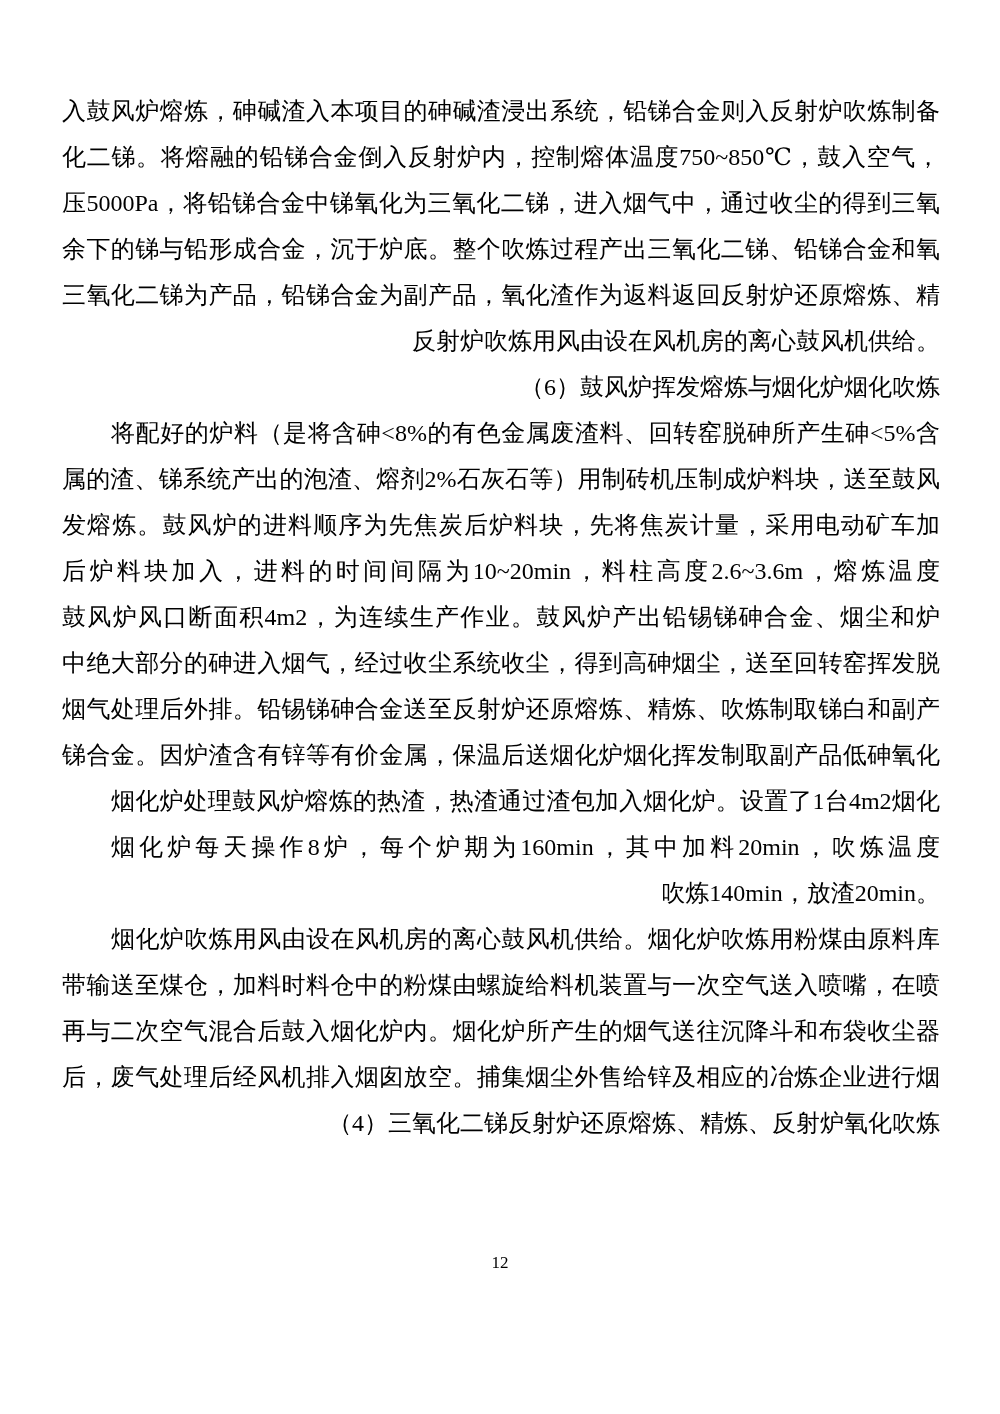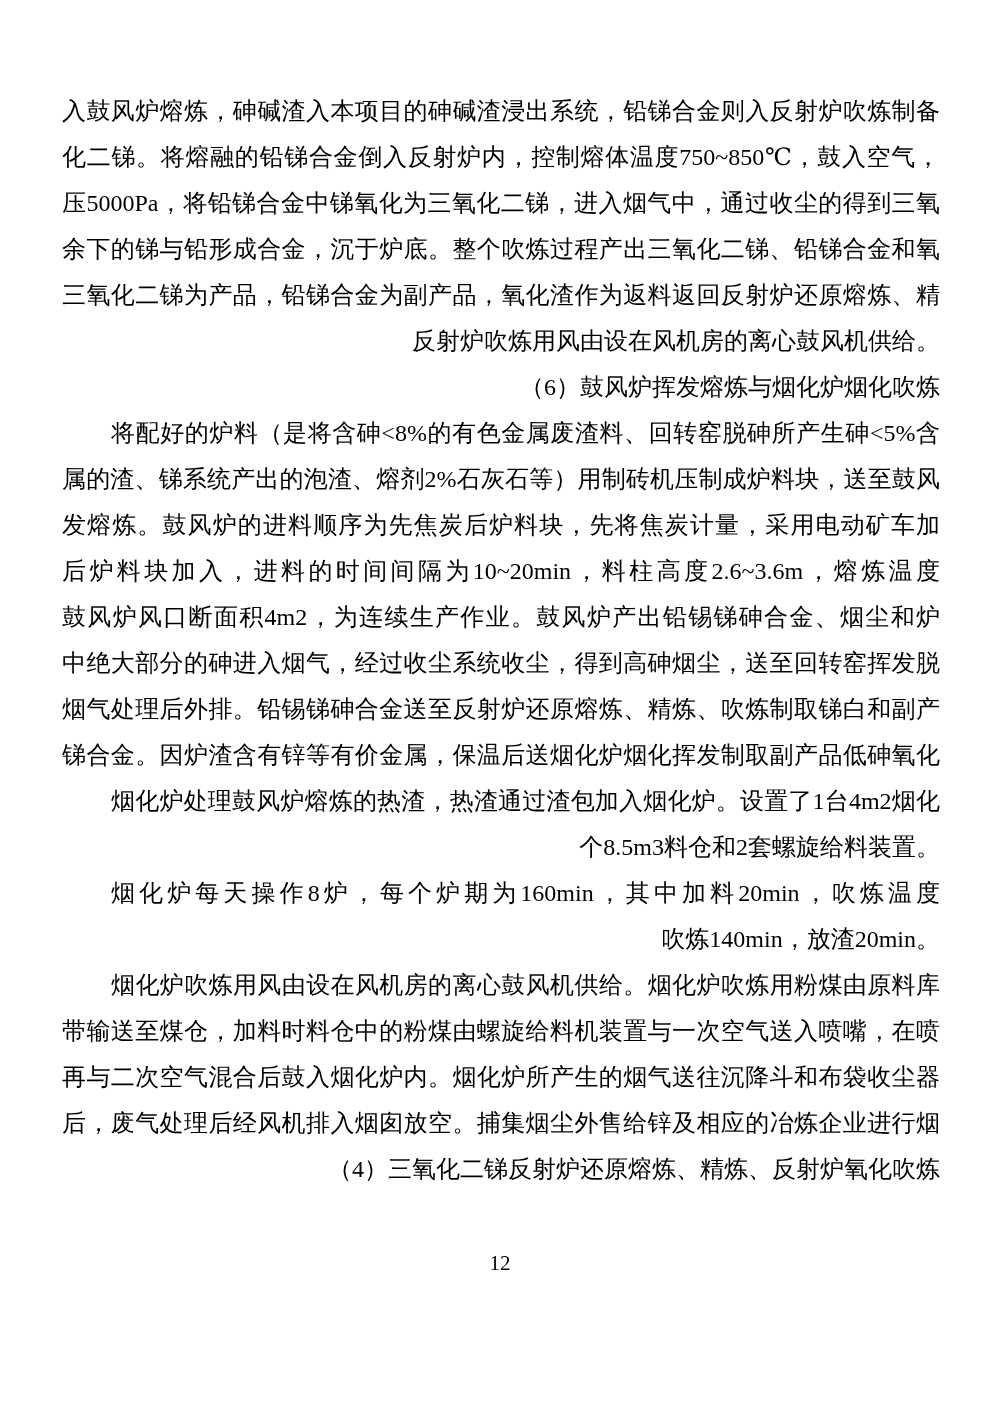--- a/index.html
+++ b/index.html
@@ -37,21 +37,21 @@
   }
   .indent {
     padding-left: 49px;
   }
   .footer {
     position: absolute;
     top: 1252px;
     left: 0;
     width: 100%;
     text-align: center;
-    font-size: 21px;
+    font-size: 17px;
     line-height: 22px;
   }
 </style>
 </head>
 <body>
 
 <div class="page">
   <div class="content">
     <div class="line justify">入鼓风炉熔炼，砷碱渣入本项目的砷碱渣浸出系统，铅锑合金则入反射炉吹炼制备三氧</div>
     <div class="line justify">化二锑。将熔融的铅锑合金倒入反射炉内，控制熔体温度750~850℃，鼓入空气，控制风</div>
@@ -62,21 +62,20 @@
     <div class="line indent">（6）鼓风炉挥发熔炼与烟化炉烟化吹炼</div>
     <div class="line indent justify">将配好的炉料（是将含砷&lt;8%的有色金属废渣料、回转窑脱砷所产生砷&lt;5%含有色金</div>
     <div class="line justify">属的渣、锑系统产出的泡渣、熔剂2%石灰石等）用制砖机压制成炉料块，送至鼓风炉挥</div>
     <div class="line justify">发熔炼。鼓风炉的进料顺序为先焦炭后炉料块，先将焦炭计量，采用电动矿车加料，然</div>
     <div class="line justify">后炉料块加入，进料的时间间隔为10~20min，料柱高度2.6~3.6m，熔炼温度1300~1500℃。</div>
     <div class="line justify">鼓风炉风口断面积4m2，为连续生产作业。鼓风炉产出铅锡锑砷合金、烟尘和炉渣。炉料</div>
     <div class="line justify">中绝大部分的砷进入烟气，经过收尘系统收尘，得到高砷烟尘，送至回转窑挥发脱砷，</div>
     <div class="line justify">烟气处理后外排。铅锡锑砷合金送至反射炉还原熔炼、精炼、吹炼制取锑白和副产品铅</div>
     <div class="line justify">锑合金。因炉渣含有锌等有价金属，保温后送烟化炉烟化挥发制取副产品低砷氧化锌。</div>
     <div class="line indent justify">烟化炉处理鼓风炉熔炼的热渣，热渣通过渣包加入烟化炉。设置了1台4m2烟化炉、2</div>
-    <div class="line">个8.5m3料仓和2套螺旋给料装置。</div>
     <div class="line indent justify">烟化炉每天操作8炉，每个炉期为160min，其中加料20min，吹炼温度1200~1400℃，</div>
     <div class="line">吹炼140min，放渣20min。</div>
     <div class="line indent justify">烟化炉吹炼用风由设在风机房的离心鼓风机供给。烟化炉吹炼用粉煤由原料库用皮</div>
     <div class="line justify">带输送至煤仓，加料时料仓中的粉煤由螺旋给料机装置与一次空气送入喷嘴，在喷嘴内</div>
     <div class="line justify">再与二次空气混合后鼓入烟化炉内。烟化炉所产生的烟气送往沉降斗和布袋收尘器收尘</div>
     <div class="line justify">后，废气处理后经风机排入烟囱放空。捕集烟尘外售给锌及相应的冶炼企业进行烟回收。</div>
     <div class="line indent">（4）三氧化二锑反射炉还原熔炼、精炼、反射炉氧化吹炼</div>
   </div>
   <div class="footer">12</div>
 </div>

